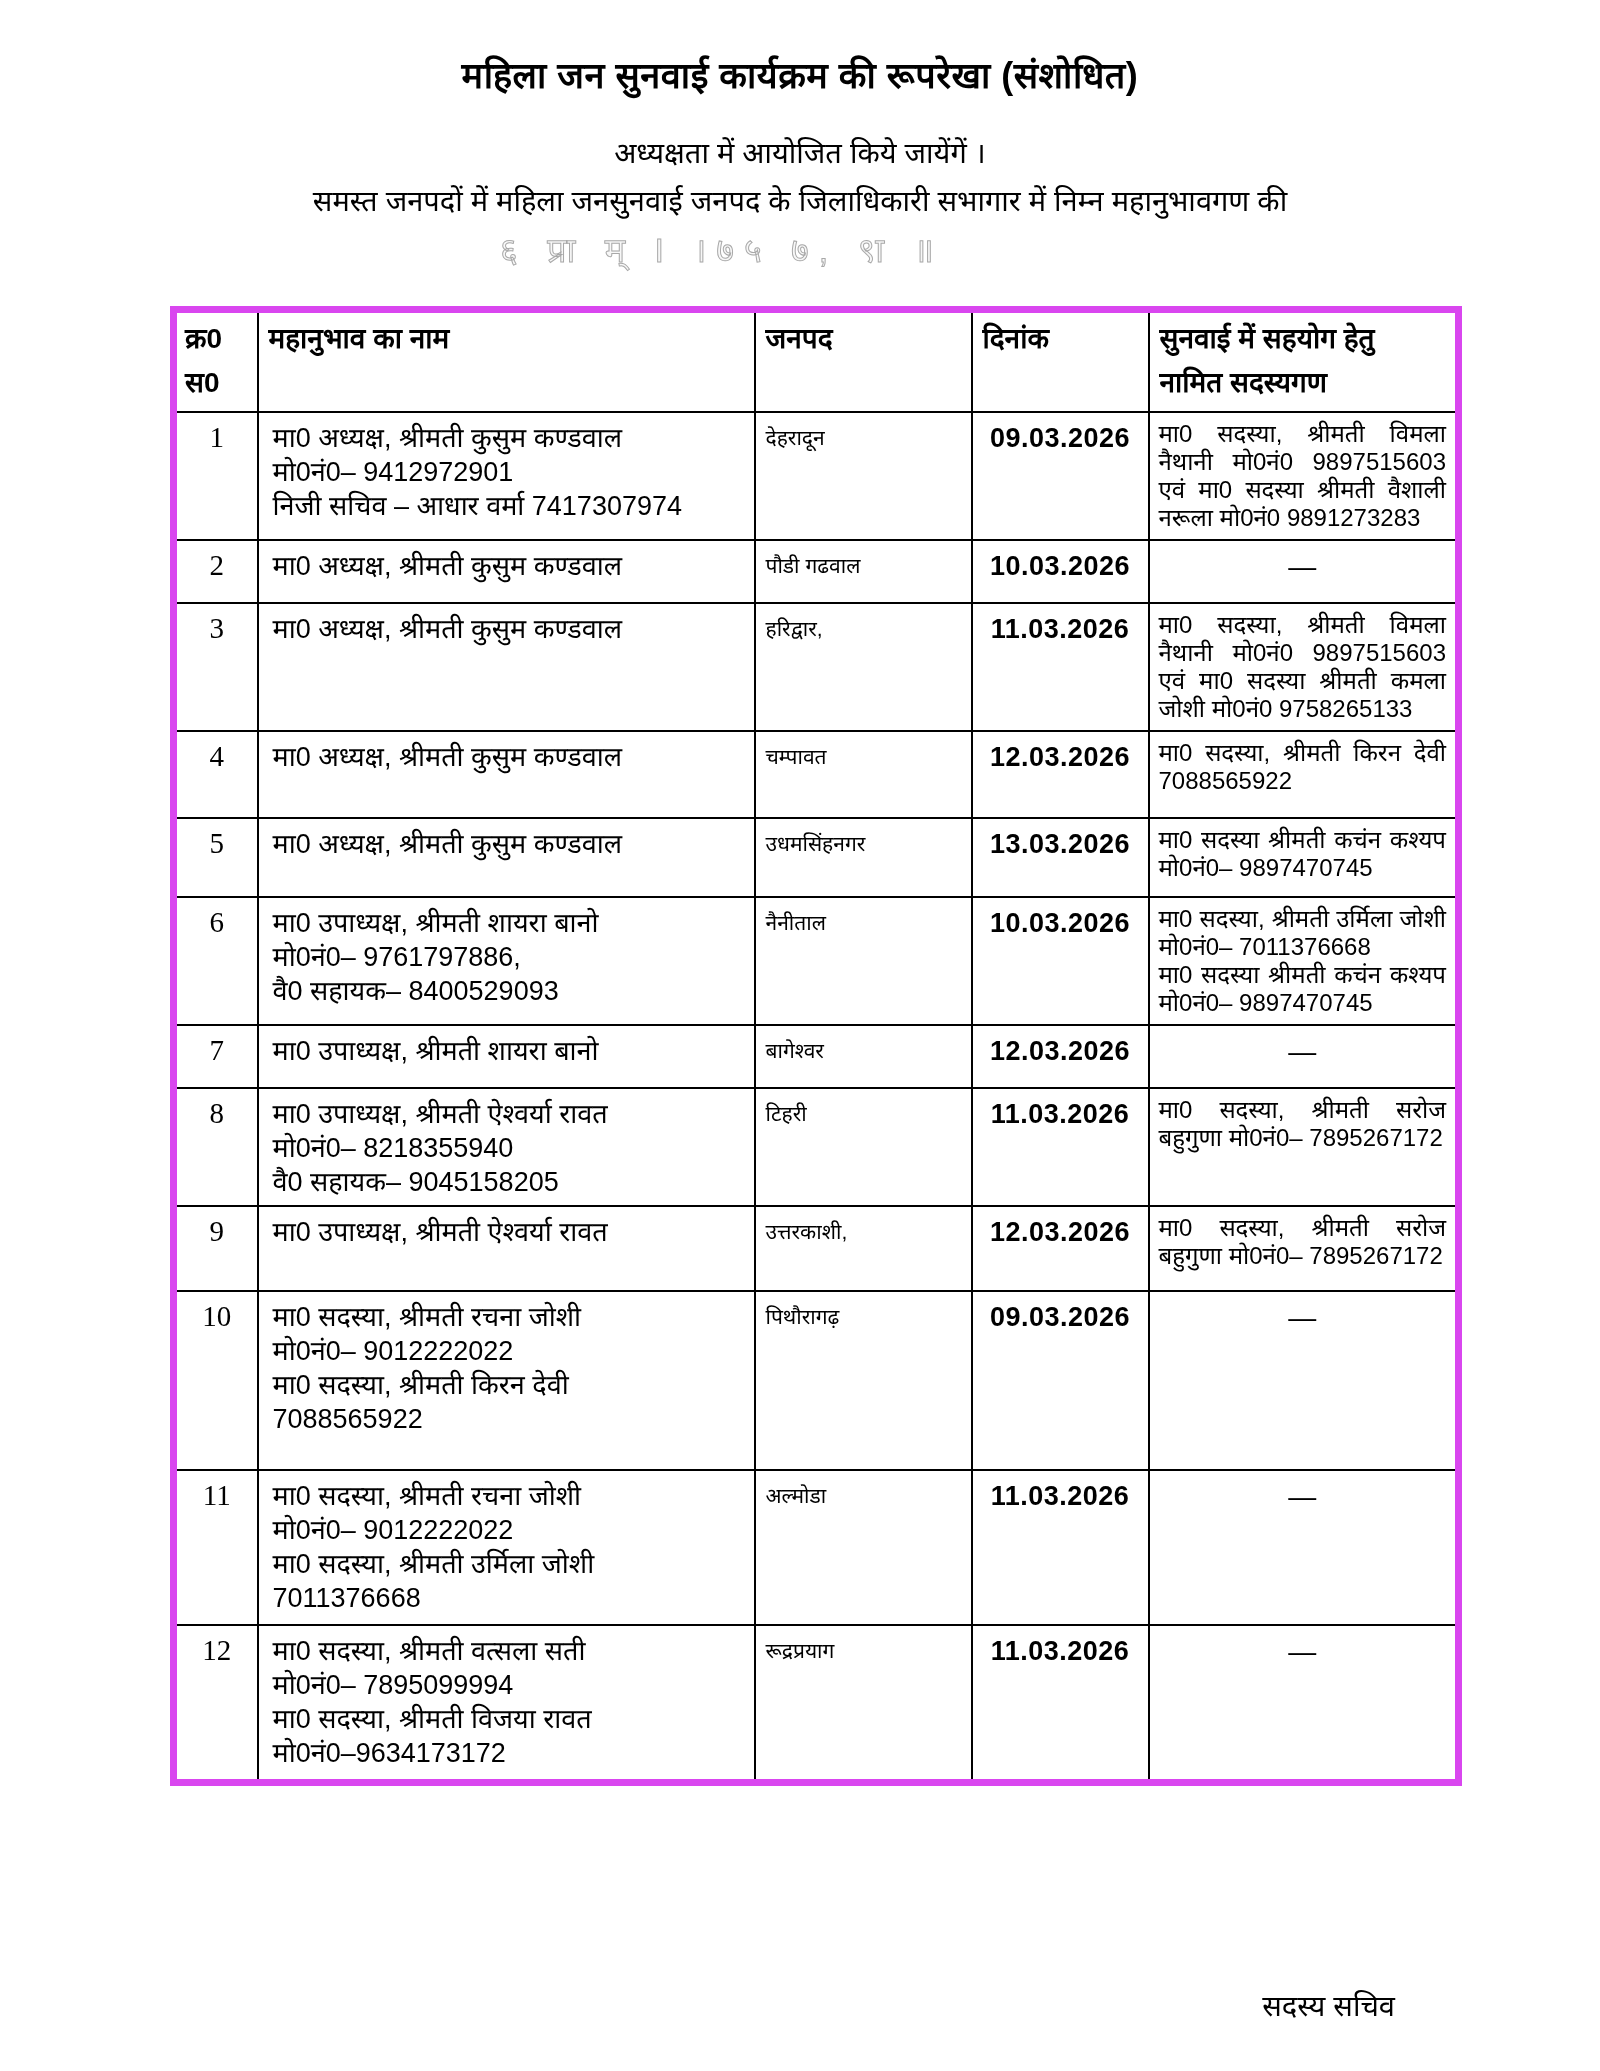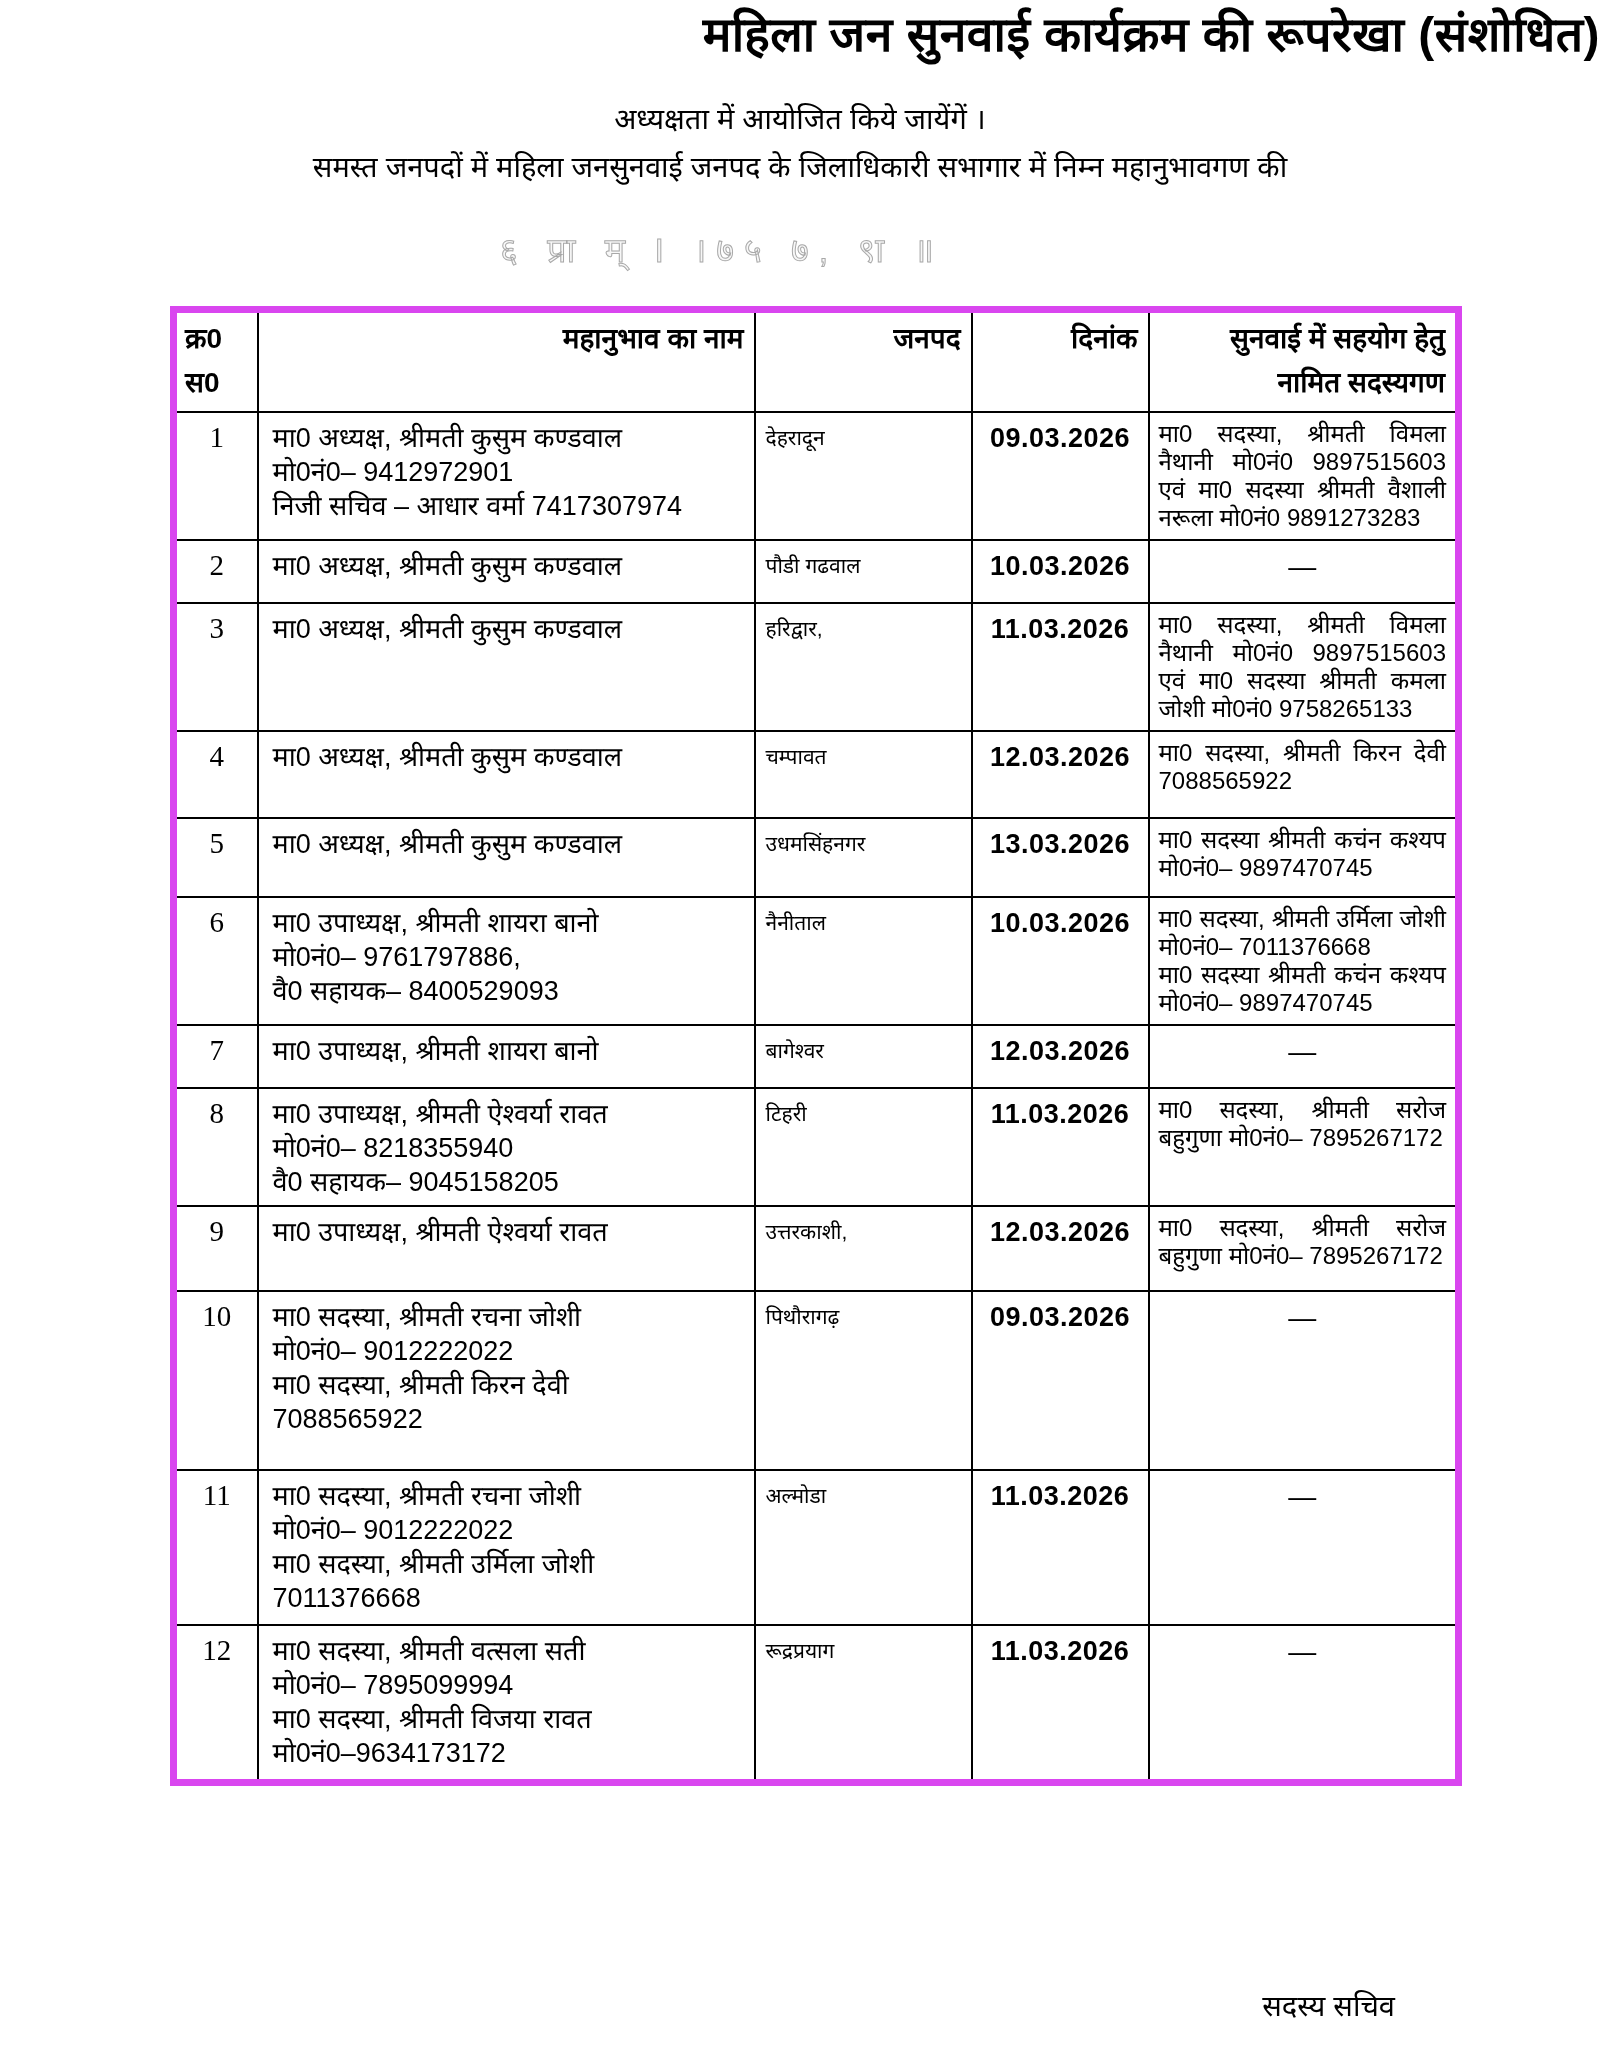--- a/index.html
+++ b/index.html
@@ -6,23 +6,23 @@
   body{
     width:1600px;height:2071px;
     font-family:"Liberation Sans", sans-serif;
     color:#000;
     position:relative;
     -webkit-font-smoothing:antialiased;
   }
   .page{position:relative;width:1600px;height:2071px;overflow:hidden;background:#fff;}
 
   .doc-title{
-    margin:0;
-    text-align:right;
-    font-size:48px;font-weight:bold;
+    margin:0;padding-top:50px;
+    text-align:center;
+    font-size:36px;font-weight:bold;
     letter-spacing:0.5px;
   }
   .intro{
     margin:30px auto 0 auto;
     width:1260px;
     text-align:center;
     font-size:29px;line-height:48px;
   }
   .intro span{display:block;}
 
@@ -43,21 +43,21 @@
     table-layout:fixed;
   }
   .schedule th,.schedule td{
     border:2px solid #000;
     vertical-align:top;
     padding:6px 10px;
     overflow:hidden;
   }
   .schedule th{
     font-size:28px;font-weight:bold;
-    text-align:right;
+    text-align:left;
     white-space:pre-line;
     line-height:44px;
     padding-top:4px;
   }
   .schedule th.h-serial{text-align:left;padding-left:8px;}
   td.col-serial{
     font-family:"Liberation Serif", serif;
     font-size:29px;text-align:center;padding-top:8px;
   }
   td.col-name{

